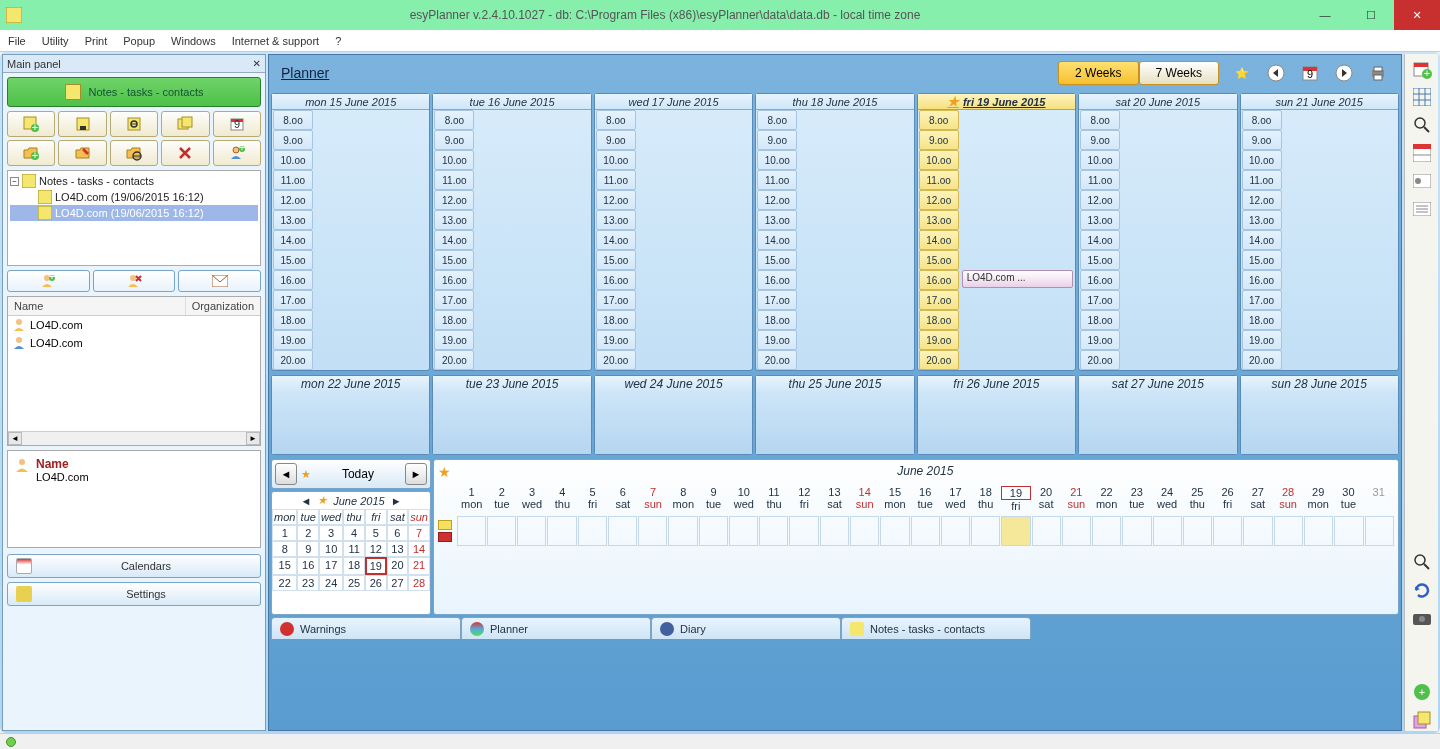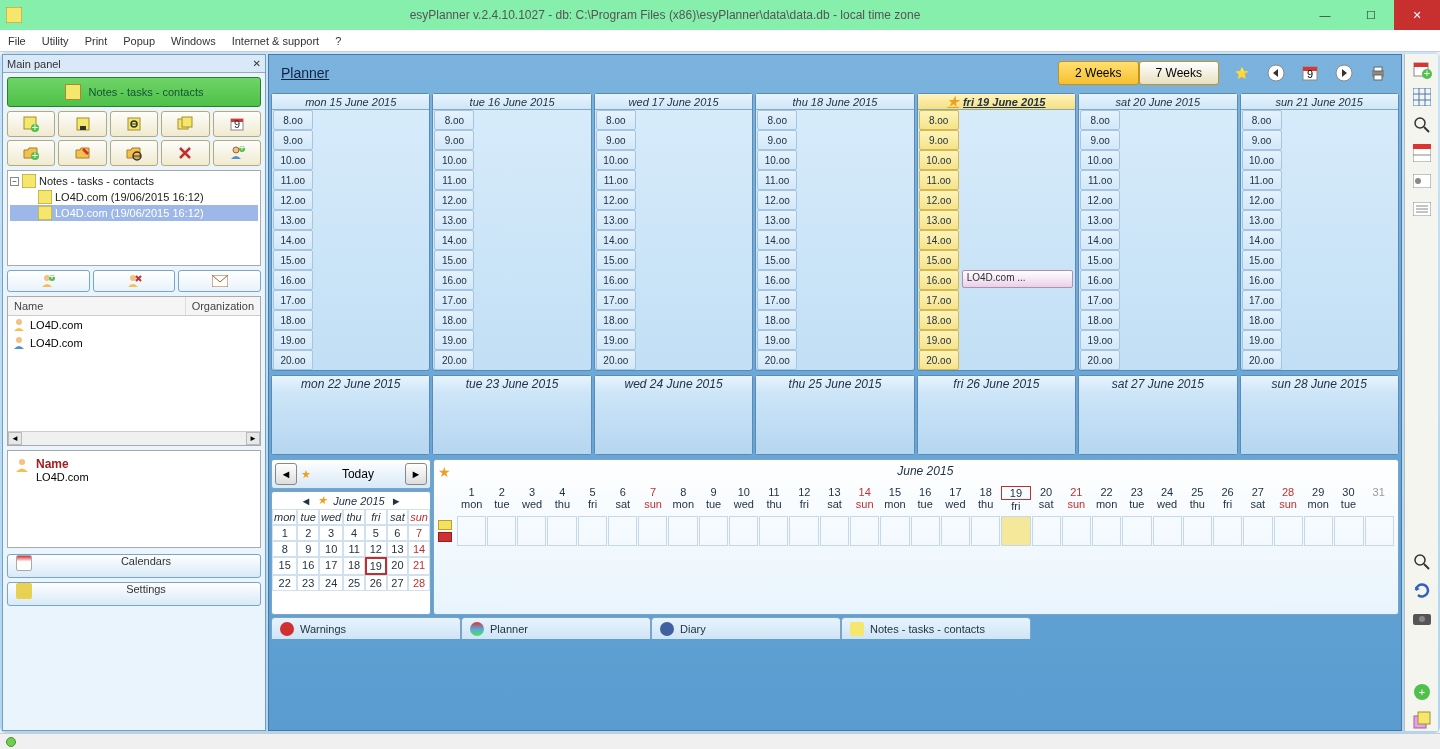--- a/index.html
+++ b/index.html
@@ -41,21 +41,21 @@
 .contacts-header div:first-child { width: 180px; padding:3px 6px; border-right:1px solid #ddd; }
 .contacts-header div:last-child { flex:1; padding:3px 6px; }
 .contact-row { display:flex; align-items:center; padding:2px 4px; gap:4px; font-size:11px; }
 .contact-scroll { height:14px; border-top:1px solid #ccc; display:flex; margin-top:auto; }
 .scroll-arrow { width:14px; background:#e8e8e8; border:1px solid #bbb; text-align:center; font-size:8px; line-height:11px; }
 .scroll-track { flex:1; background:#f0f0f0; }
 
 .detail-box { background:#fff; border:1px solid #aaa; margin:0 4px 4px; height:98px; padding:6px; }
 .detail-name { color:#a02020; font-weight:bold; font-size:12px; }
 
-.section-btn { height:24px; margin:2px 4px; background:linear-gradient(#fff,#d8e9f7); border:1px solid #7aa5c9; border-radius:3px; display:flex; align-items:flex-start; gap:8px; padding:0 8px; font-size:12px; color:#333; }
+.section-btn { height:24px; margin:2px 4px; background:linear-gradient(#fff,#d8e9f7); border:1px solid #7aa5c9; border-radius:3px; display:flex; align-items:center; gap:8px; padding:0 8px; font-size:12px; color:#333; }
 .section-btn span.label { flex:1; text-align:center; }
 .sect-icon { width:16px; height:16px; background:#f5c050; border-radius:2px; }
 .sect-icon.cal { background:linear-gradient(#d33,#fff 40%,#fff); border:1px solid #aaa; }
 .sect-icon.cat { background:#f5b030; border:1px solid #c79020; }
 .sect-icon.pwd { background:#f5c050; border-radius:50%; border:1px solid #aa7; }
 .sect-icon.set { background:#e8d050; }
 
 
 .center { flex:1; display:flex; flex-direction:column; border:1px solid #4a78a5; background:linear-gradient(#7bb3de,#5a9cd0); min-width:0; }
 .planner-header { height:36px; display:flex; align-items:center; padding:0 12px; }

